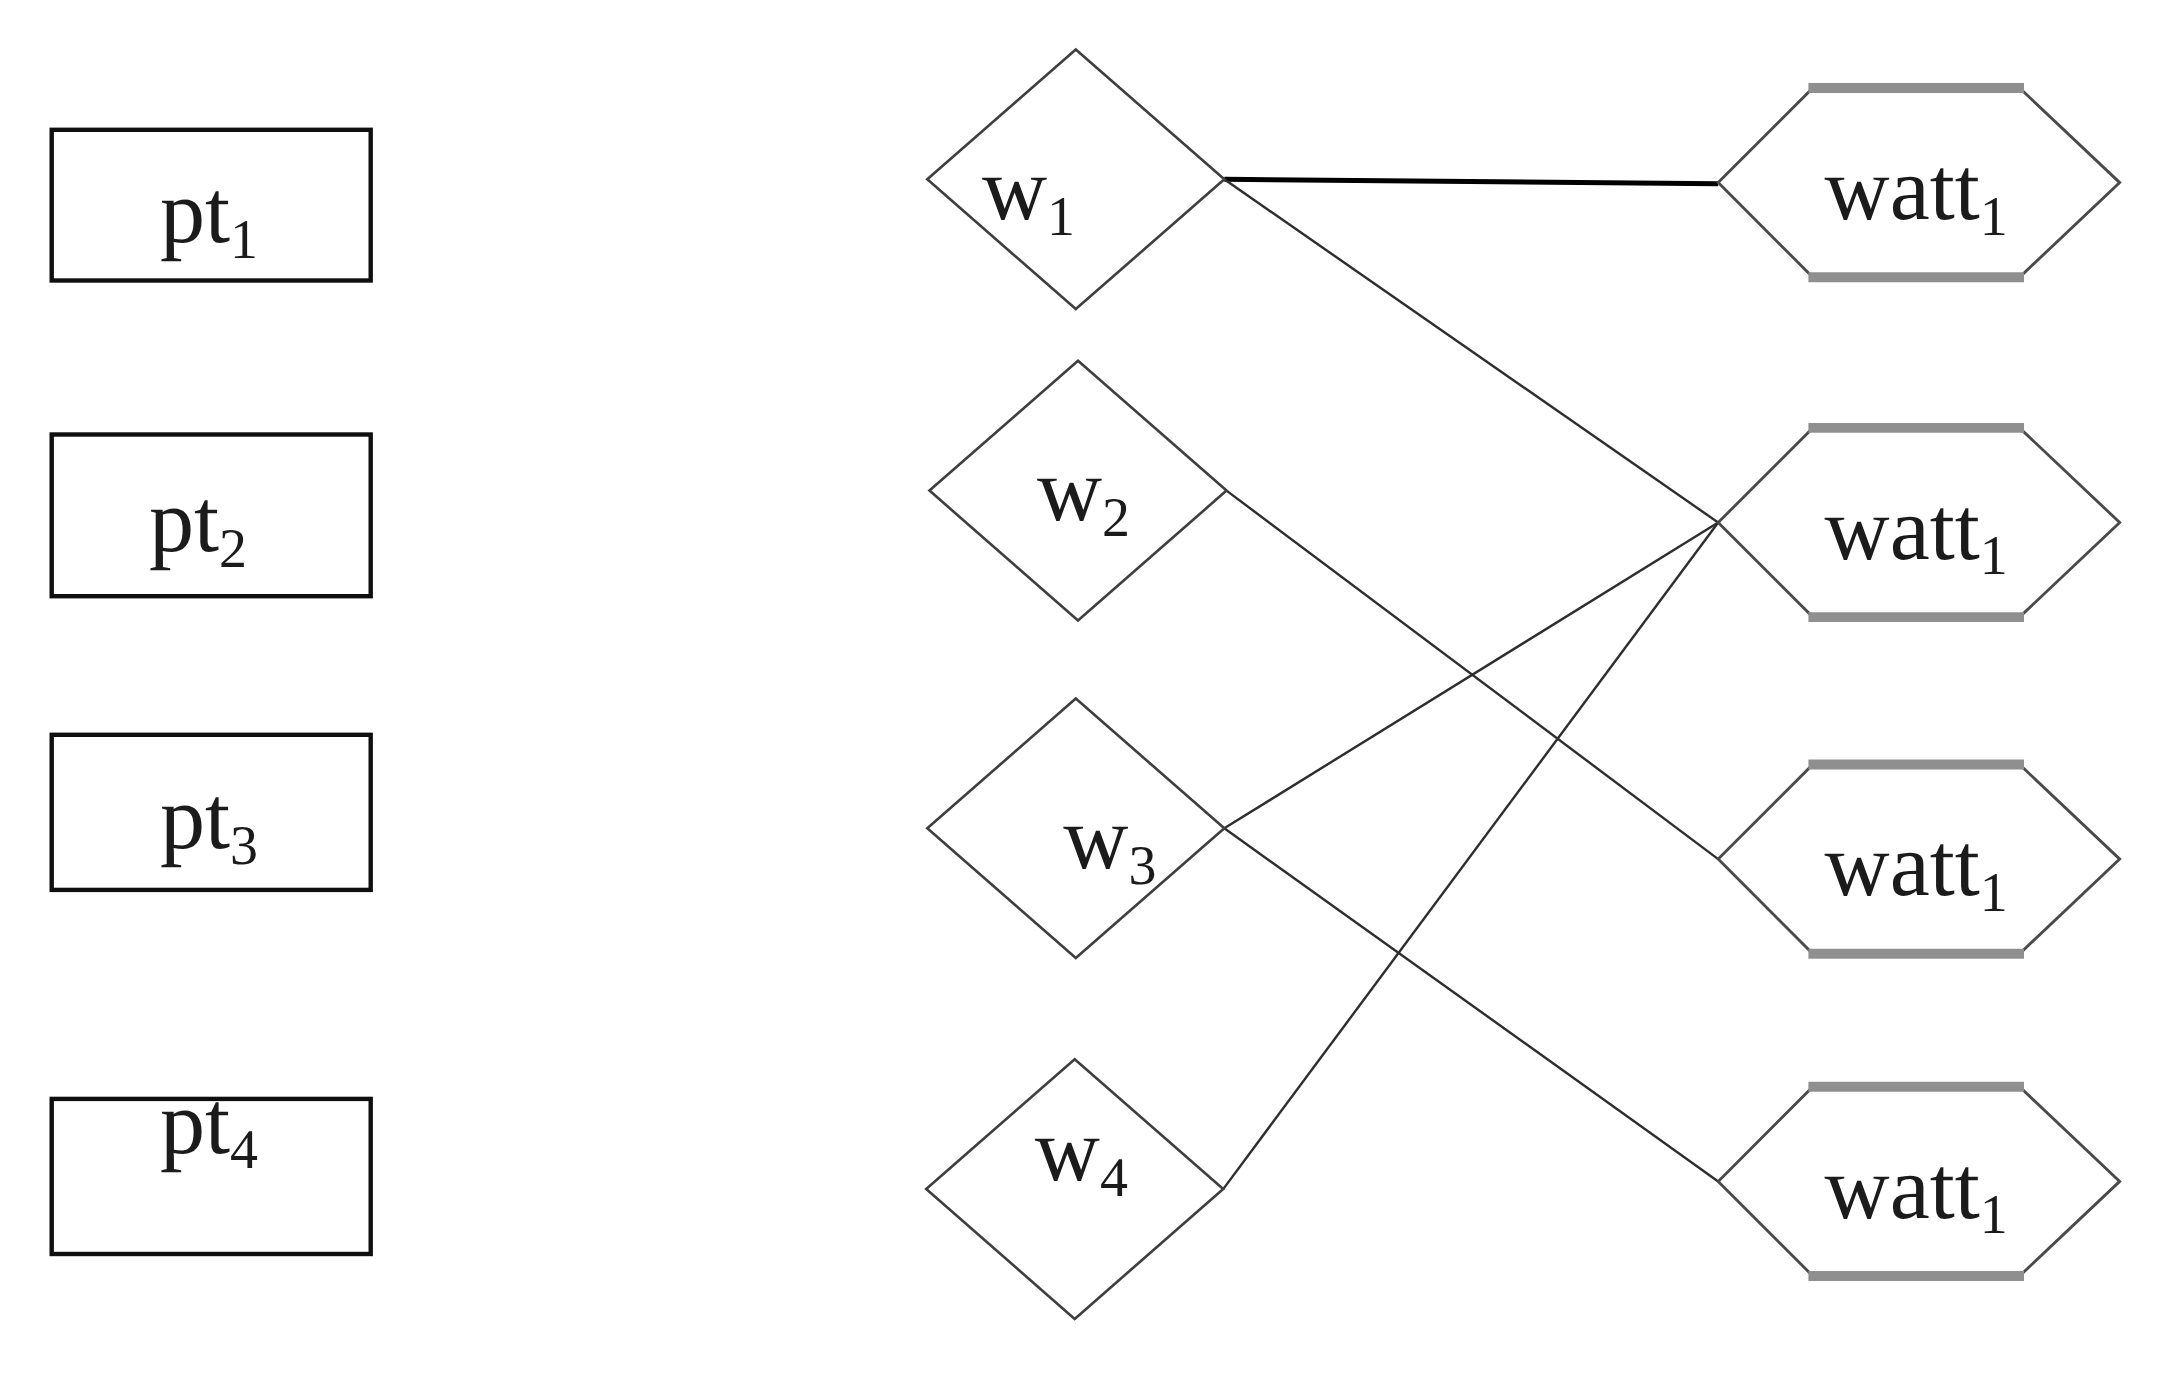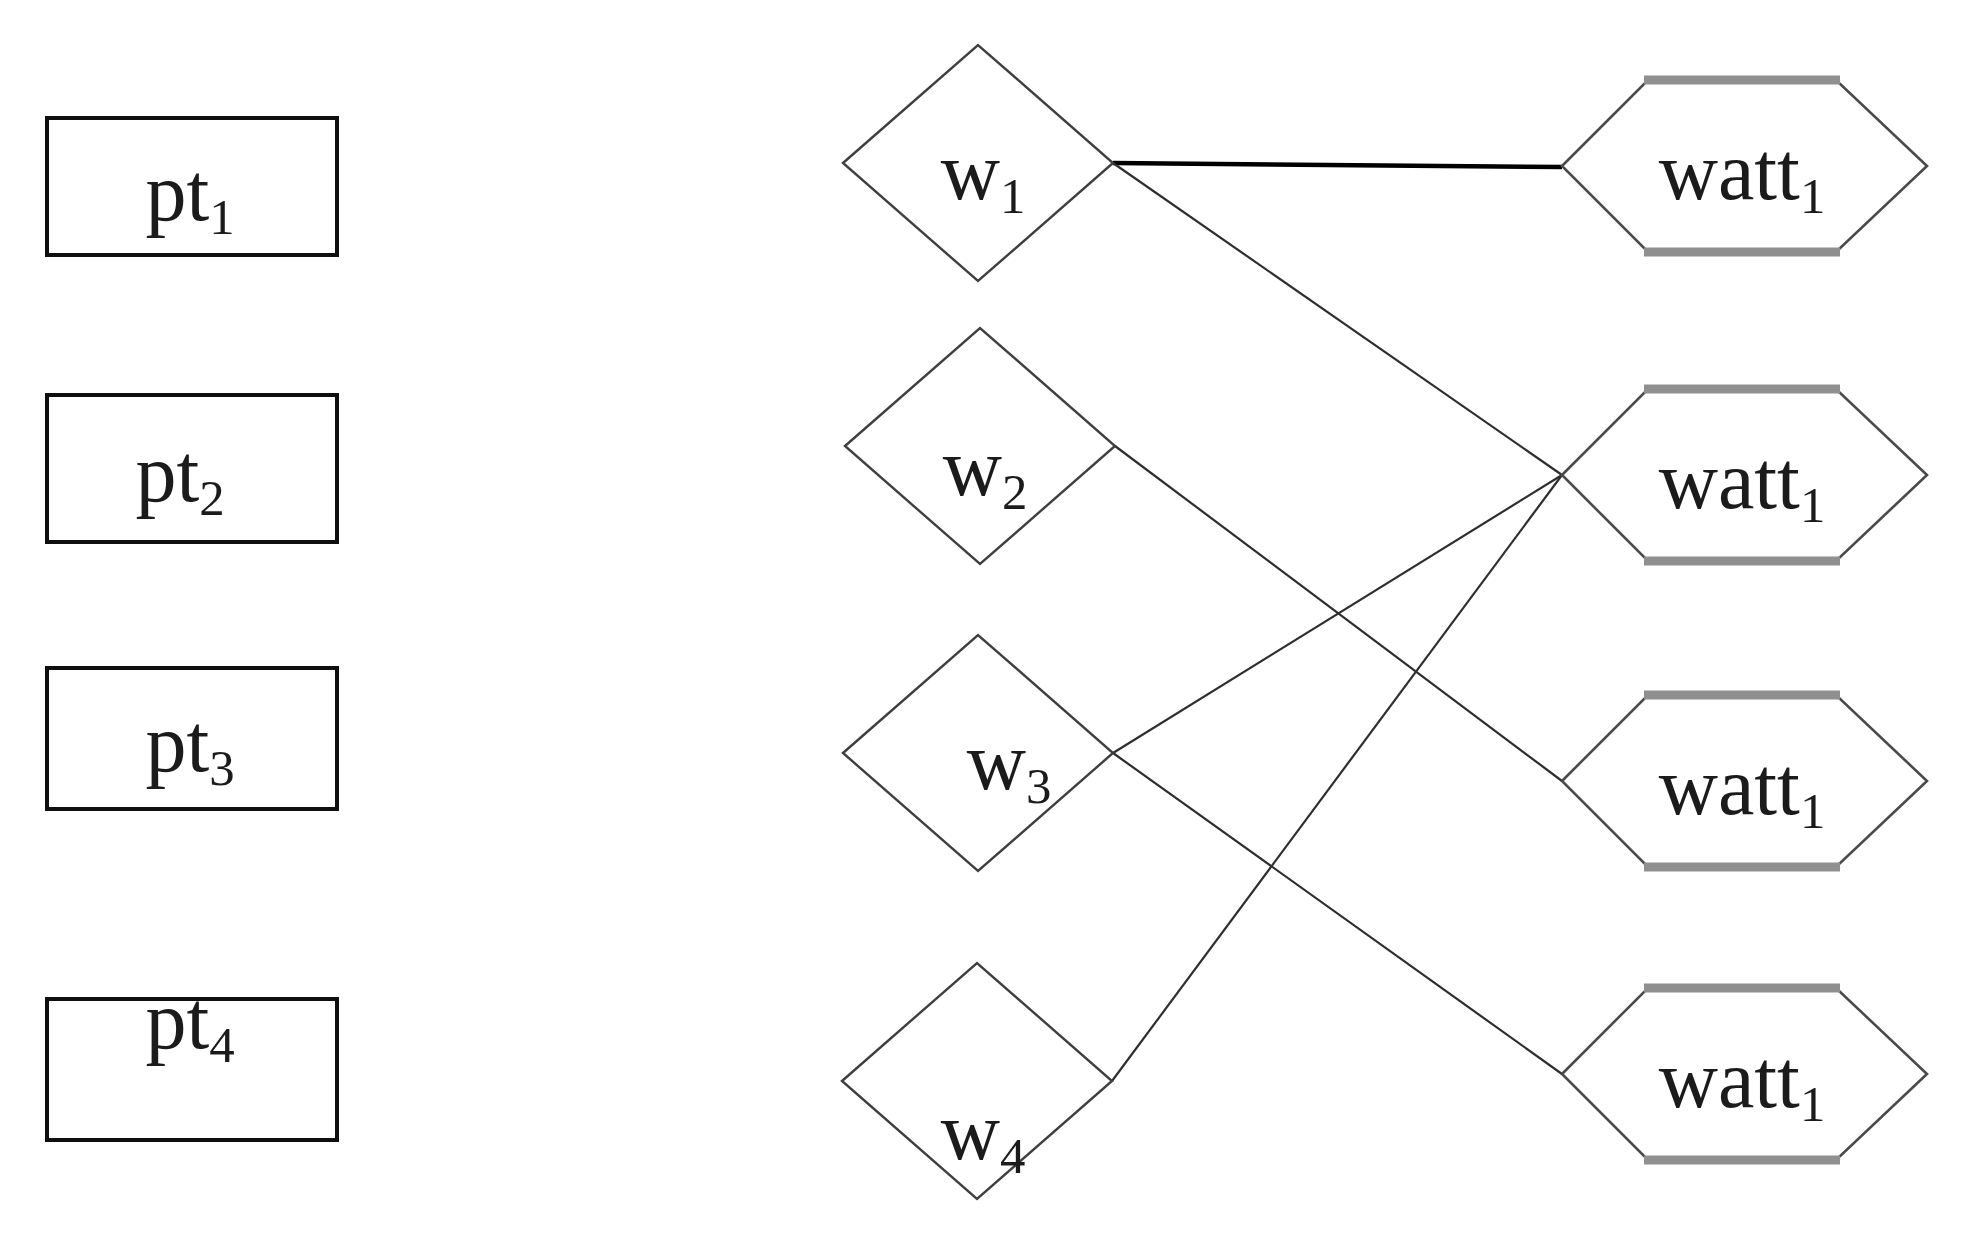--- a/index.html
+++ b/index.html
@@ -73,23 +73,23 @@
         <line x1="1644" y1="1160" x2="1840" y2="1160" stroke="#8f8f8f" stroke-width="9"></line>
       </g>
     </g>
   </svg>
 
   <div class="node-label" style="left:190px;top:193px"><span>pt</span><sub>1</sub></div>
   <div class="node-label" style="left:180px;top:474px"><span>pt</span><sub>2</sub></div>
   <div class="node-label" style="left:190px;top:744px"><span>pt</span><sub>3</sub></div>
   <div class="node-label" style="left:190px;top:1021px"><span>pt</span><sub>4</sub></div>
 
-  <div class="node-label" style="left:983px;top:172px"><span>w</span><sub>1</sub></div>
-  <div class="node-label" style="left:985px;top:468px"><span>w</span><sub>2</sub></div>
+  <div class="node-label" style="left:935px;top:172px"><span>w</span><sub>1</sub></div>
+  <div class="node-label" style="left:985px;top:446px"><span>w</span><sub>2</sub></div>
   <div class="node-label" style="left:1009px;top:762px"><span>w</span><sub>3</sub></div>
-  <div class="node-label" style="left:983px;top:1132px"><span>w</span><sub>4</sub></div>
+  <div class="node-label" style="left:983px;top:1046px"><span>w</span><sub>4</sub></div>
 
   <div class="node-label" style="left:1742px;top:172px"><span>watt</span><sub>1</sub></div>
   <div class="node-label" style="left:1742px;top:481px"><span>watt</span><sub>1</sub></div>
   <div class="node-label" style="left:1742px;top:787px"><span>watt</span><sub>1</sub></div>
   <div class="node-label" style="left:1742px;top:1080px"><span>watt</span><sub>1</sub></div>
 
 </div>
 
 </body></html>

